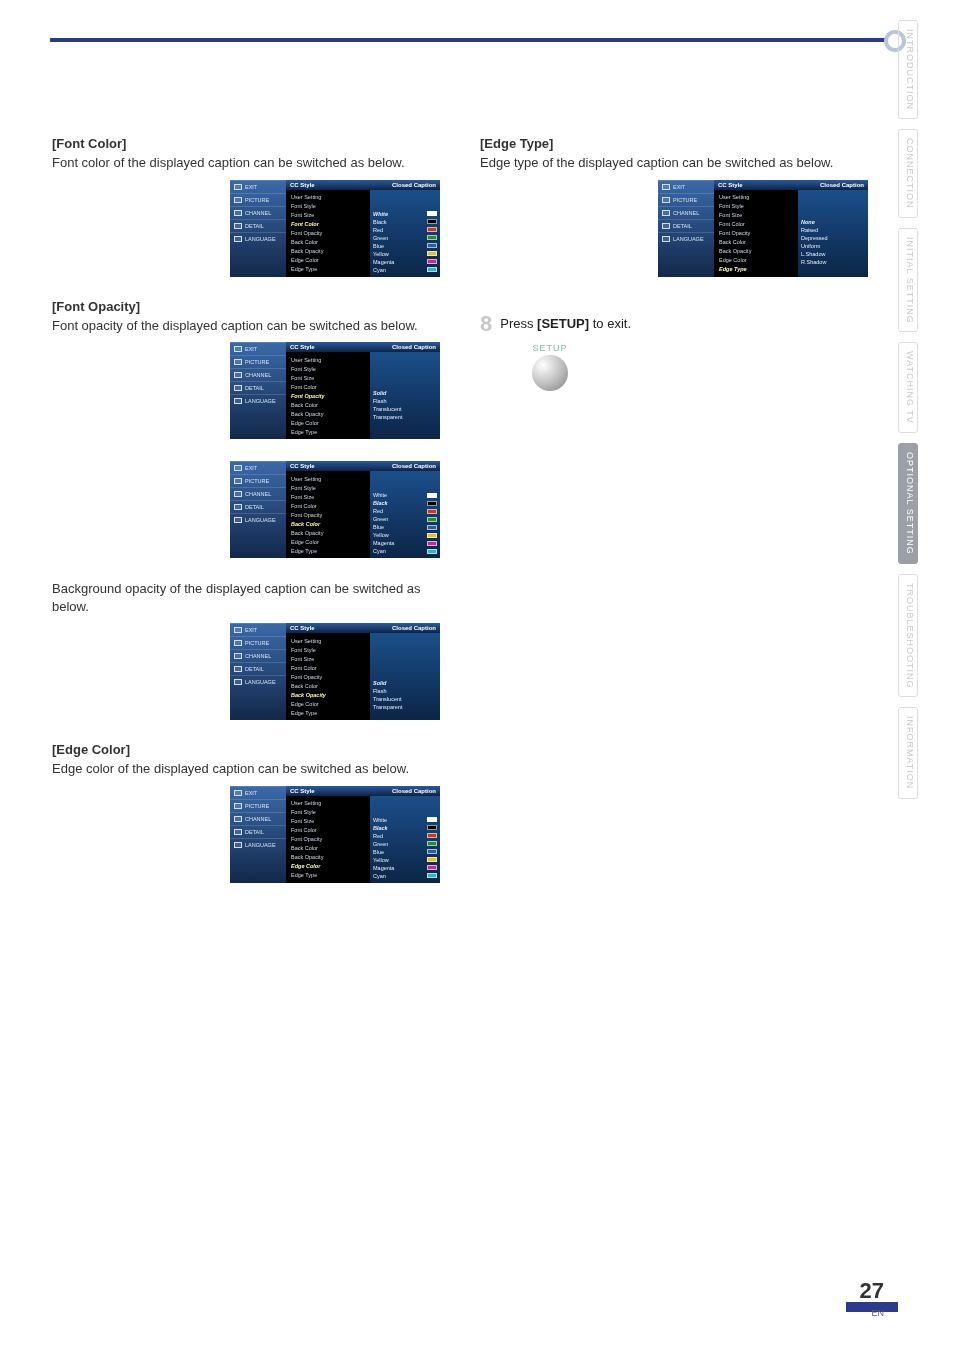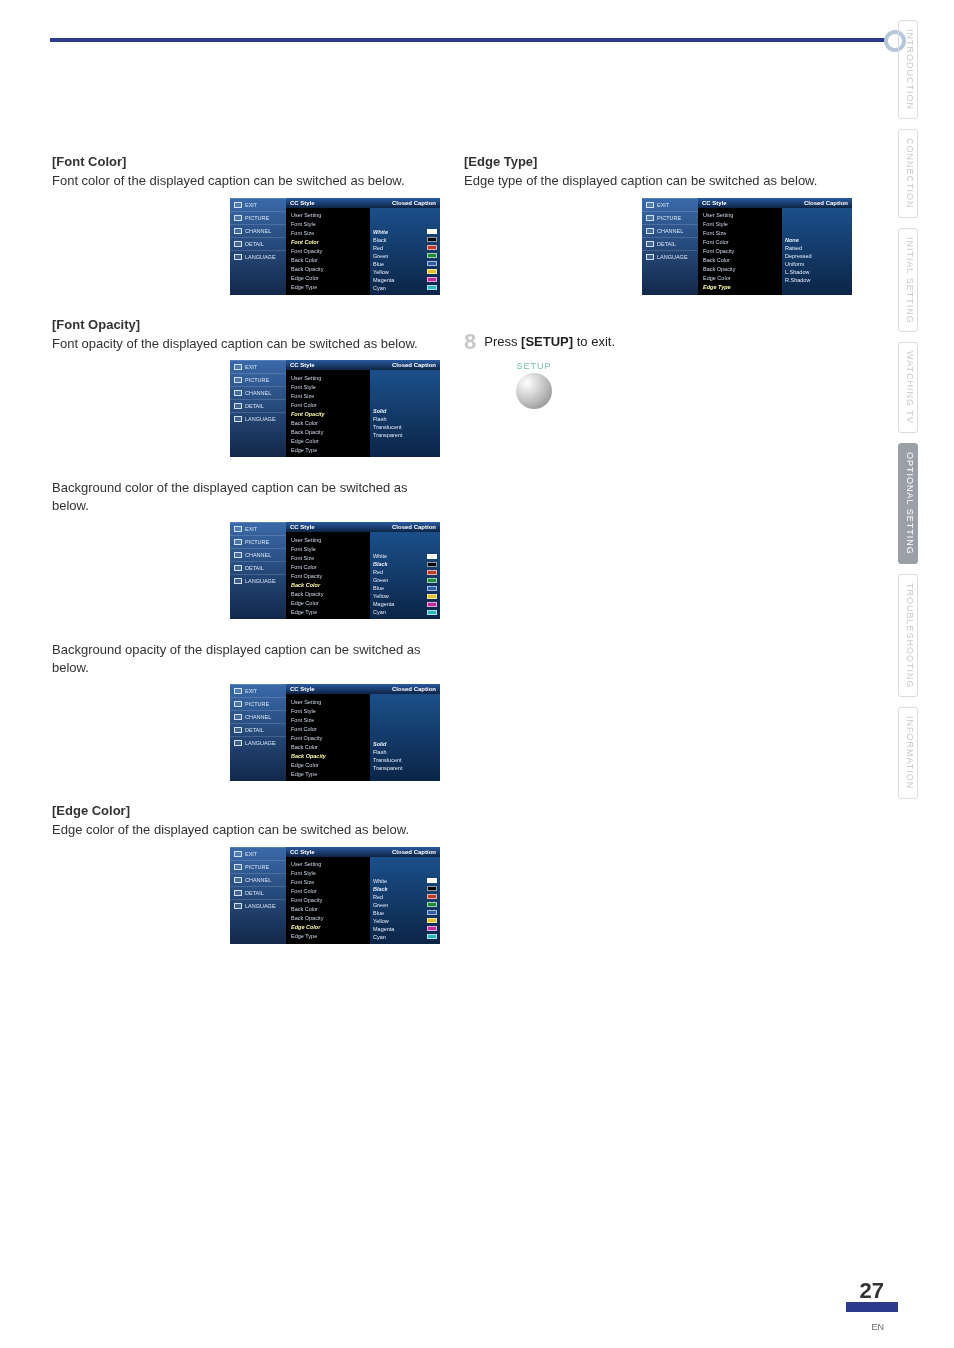--- a/index.html
+++ b/index.html
@@ -46,24 +46,24 @@
     border: 1px solid #dcdcdc;
     border-radius: 3px;
     padding: 8px 2px;
     text-align: center;
     white-space: nowrap;
   }
   .tab.active { background: #9aa0a5; color: #fff; border-color:#9aa0a5; }
   .content {
     position: absolute;
     left: 52px;
-    top: 154px;
+    top: 136px;
     width: 816px;
     display: flex;
-    gap: 24px;
+    gap: 40px;
   }
   .col { width: 388px; }
   .section { margin-bottom: 22px; }
   .sec-title { font-size: 13px; font-weight: bold; color: #333; margin-bottom: 3px; }
   .sec-desc { font-size: 13px; line-height: 1.35; color: #333; margin-bottom: 8px; }
   .osd {
     width: 210px;
     margin-left: auto;
     display: flex;
     font-size: 6px;
@@ -130,21 +130,21 @@
   }
   .pg-num {
     position: absolute; right: 70px; bottom: 44px;
     font-size: 22px; font-weight: 700; color: #333;
   }
   .pg-num::before{
     content:""; position:absolute; right:-14px; bottom:-8px;
     width:52px; height:10px; background:#2b3a8a; z-index:-1;
   }
   .pg-en {
-    position: absolute; right: 70px; bottom: 16px;
+    position: absolute; right: 70px; bottom: 30px;
     font-size: 9px; color: #666;
   }
 </style>
 </head>
 <body>
 
 <div class="top-rule"></div>
 <div class="top-circle"></div>
 
 <div class="side-tabs" id="side-tabs">
@@ -297,21 +297,20 @@
                 </div>
                 <div class="osd-val">
                   <span>Transparent</span>
                 </div>
               </div>
             </div>
           </div>
         </div>
       </div>
       <div class="section">
-        <div class="sec-desc">Background color of the displayed caption can be switched as below.</div>
         <div class="osd">
           <div class="osd-left">
             <div class="li">
               <span class="ic"></span>
               <span>EXIT</span>
             </div>
             <div class="li">
               <span class="ic"></span>
               <span>PICTURE</span>
             </div>

